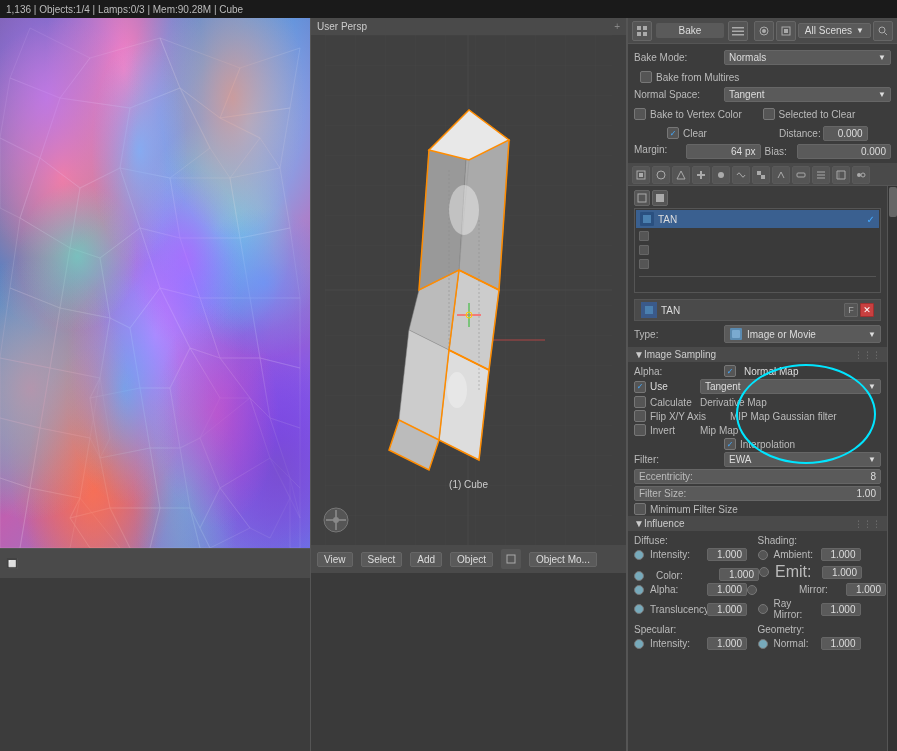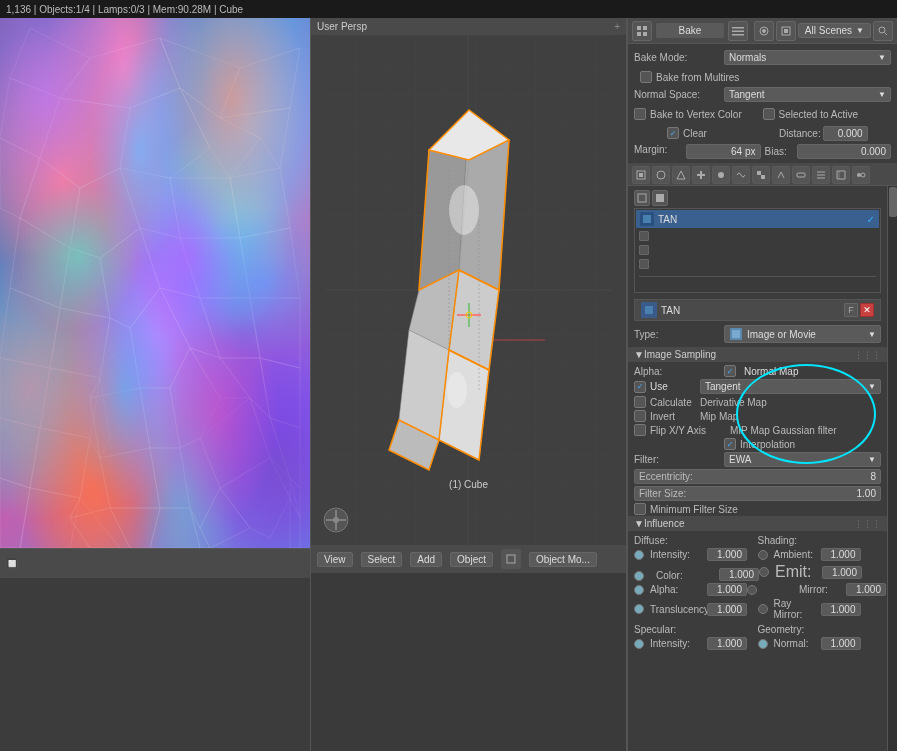--- a/index.html
+++ b/index.html
@@ -605,21 +605,21 @@
           <span style="font-size:8px;">▼</span>
         </div>
       </div>
       <div style="display:flex;margin-bottom:3px;">
         <div class="checkbox-row" style="flex:1;padding:1px 0;">
           <div class="rp-checkbox"></div>
           <span class="cb-label">Bake to Vertex Color</span>
         </div>
         <div class="checkbox-row" style="flex:1;padding:1px 0;">
           <div class="rp-checkbox"></div>
-          <span class="cb-label">Selected to Active</span>
+          <span class="cb-label">Selected to Clear</span>
         </div>
       </div>
       <div style="display:flex;margin-bottom:3px;margin-left:33px;">
         <div class="checkbox-row" style="padding:0;flex:1;">
           <div class="rp-checkbox checked"></div>
           <span class="cb-label">Clear</span>
         </div>
         <div style="display:flex;align-items:center;flex:1;gap:2px;">
           <span style="font-size:10px;color:#bbb;">Distance:</span>
           <div class="rp-number">0.000</div>
@@ -807,28 +807,28 @@
           </div>
 
           <div style="display:flex;align-items:center;padding:1px 6px;">
             <div class="rp-checkbox" style="margin-right:4px;"></div>
             <span style="font-size:10px;color:#bbb;width:50px;">Calculate</span>
             <span style="font-size:10px;color:#bbb;">Derivative Map</span>
           </div>
 
           <div style="display:flex;align-items:center;padding:1px 6px;">
             <div class="rp-checkbox" style="margin-right:4px;"></div>
+            <span style="font-size:10px;color:#bbb;width:80px;">Flip X/Y Axis</span>
+            <span style="font-size:10px;color:#bbb;">MIP Map Gaussian filter</span>
+          </div>
+
+          <div style="display:flex;align-items:center;padding:1px 6px;">
+            <div class="rp-checkbox" style="margin-right:4px;"></div>
             <span style="font-size:10px;color:#bbb;width:50px;">Invert</span>
             <span style="font-size:10px;color:#bbb;">Mip Map</span>
-          </div>
-
-          <div style="display:flex;align-items:center;padding:1px 6px;">
-            <div class="rp-checkbox" style="margin-right:4px;"></div>
-            <span style="font-size:10px;color:#bbb;width:80px;">Flip X/Y Axis</span>
-            <span style="font-size:10px;color:#bbb;">MIP Map Gaussian filter</span>
           </div>
 
           <div style="display:flex;align-items:center;padding:1px 6px;">
             <span style="font-size:10px;color:#bbb;width:90px;"></span>
             <div class="rp-checkbox checked" style="margin-right:4px;"></div>
             <span style="font-size:10px;color:#bbb;">Interpolation</span>
           </div>
 
           <div class="cyan-annotation" style="top:0px;left:108px;width:140px;height:100px;"></div>
         </div>

